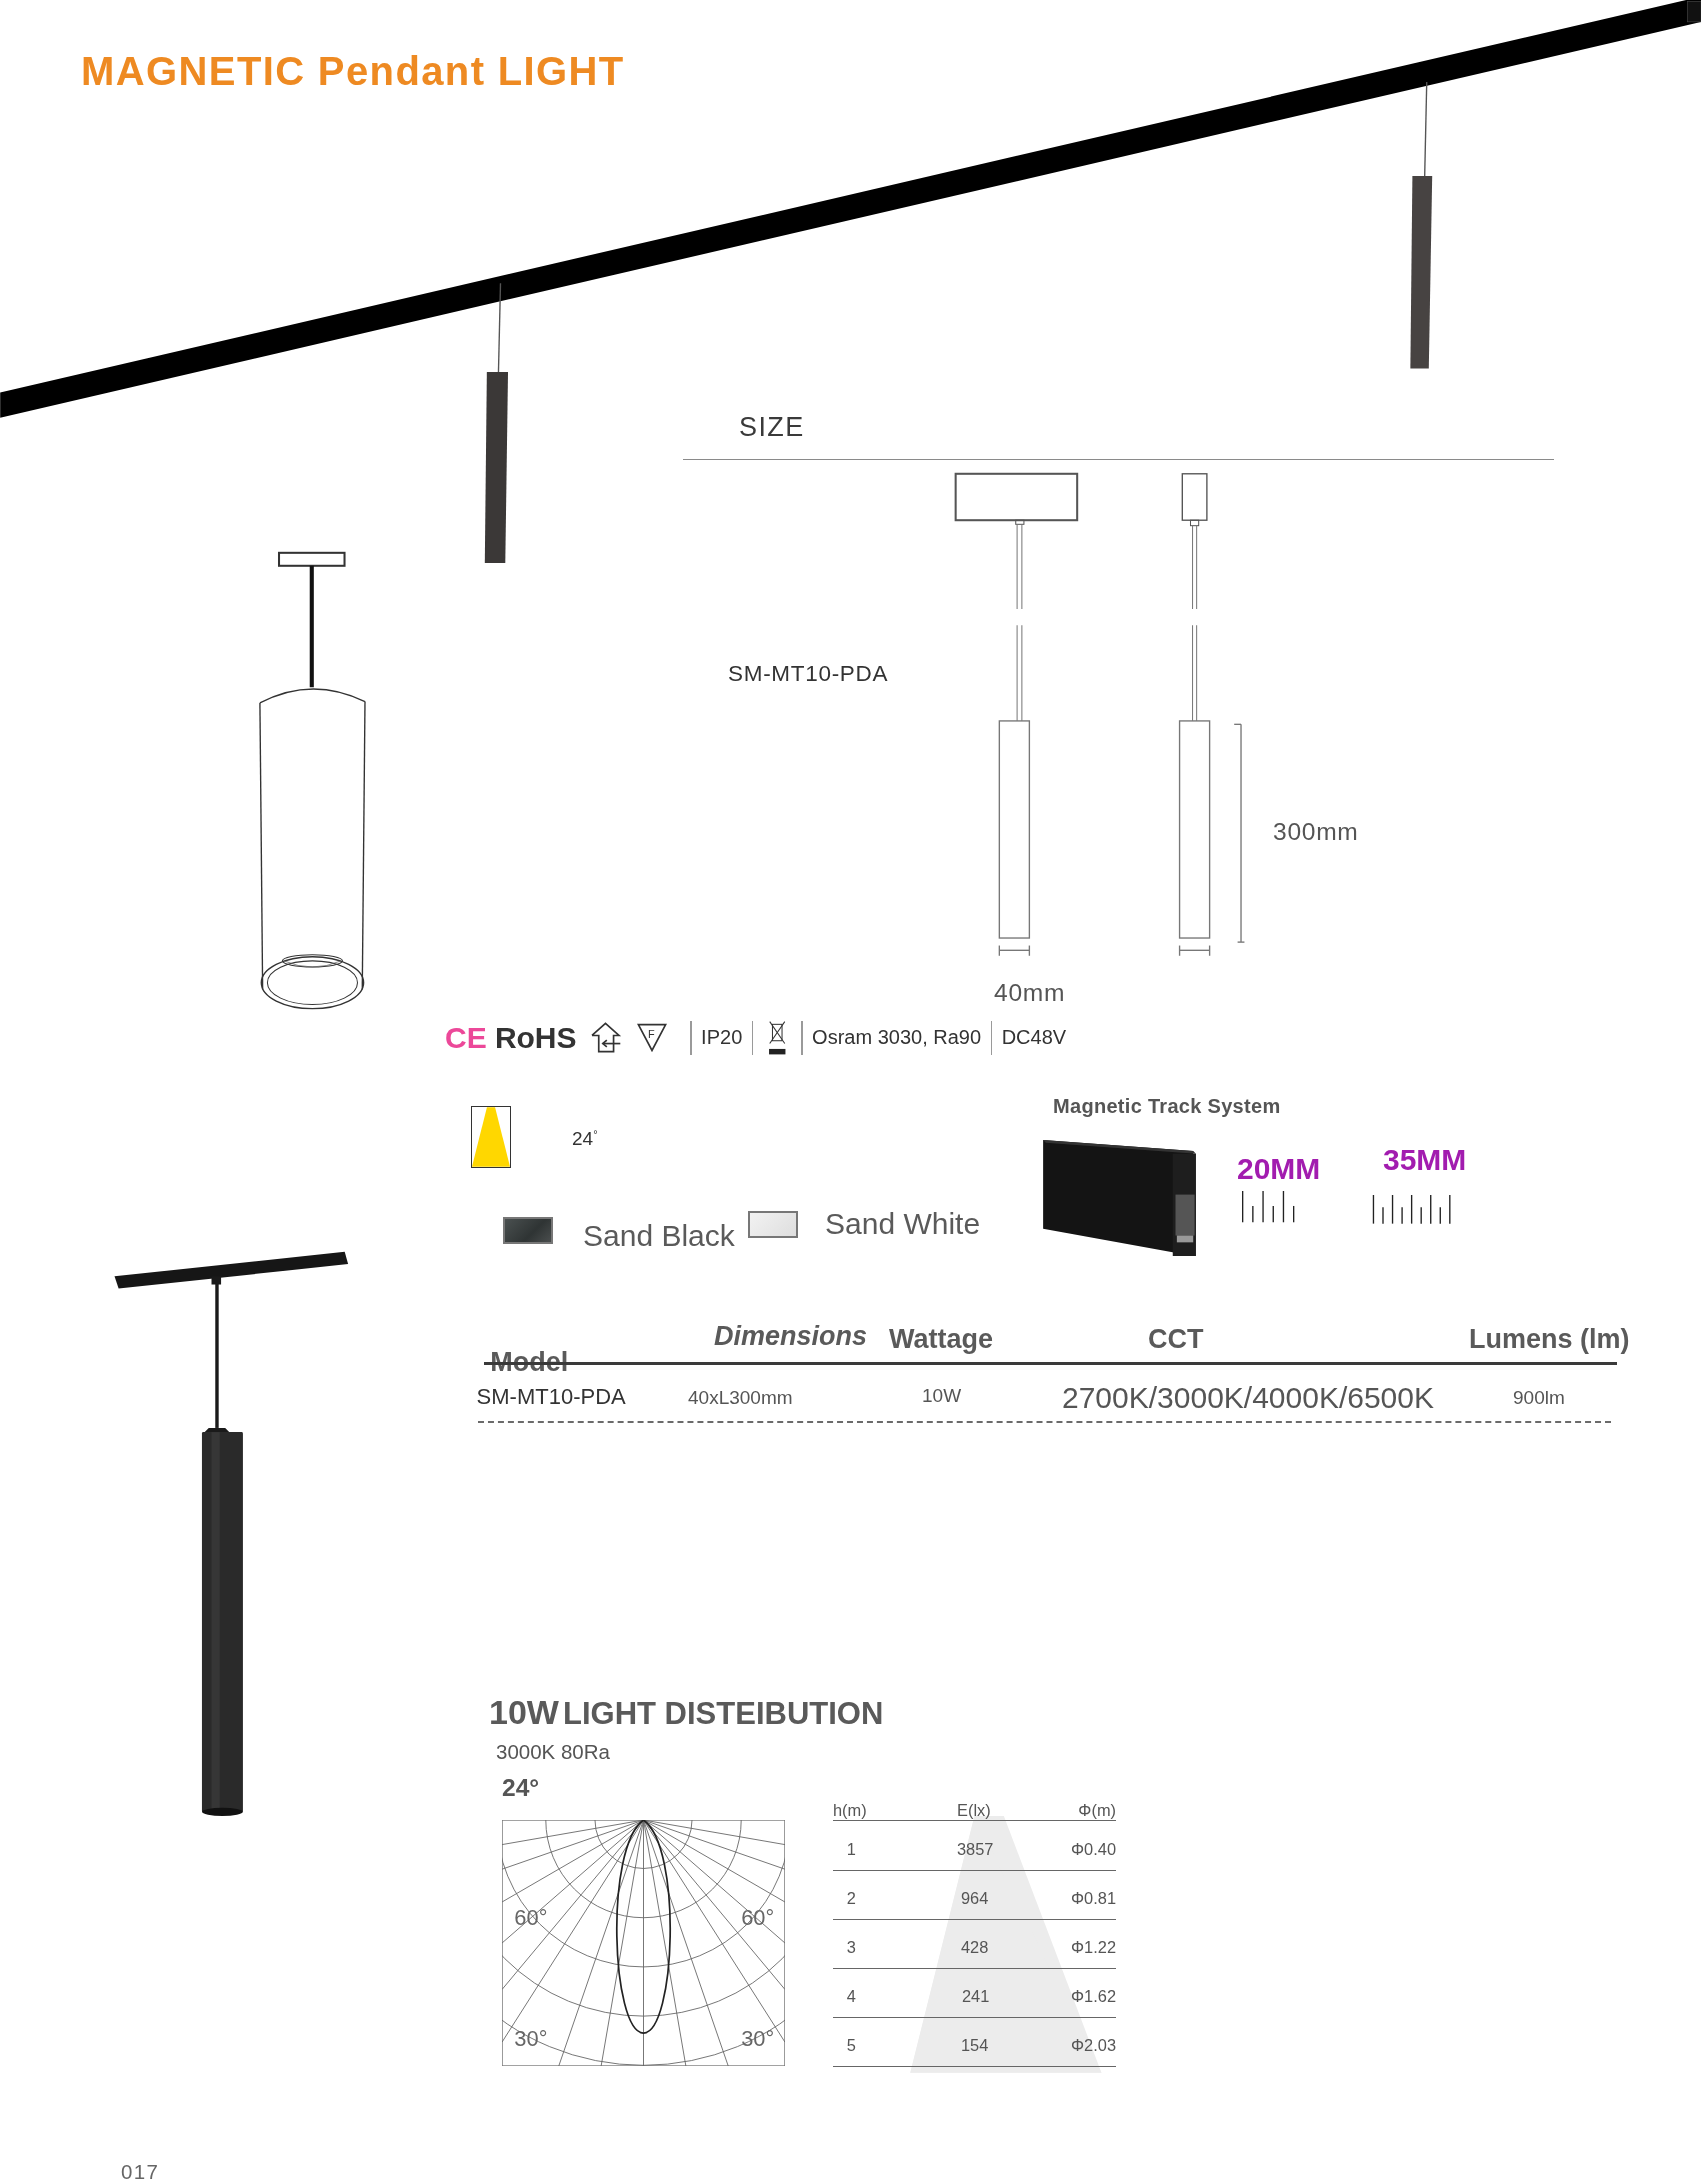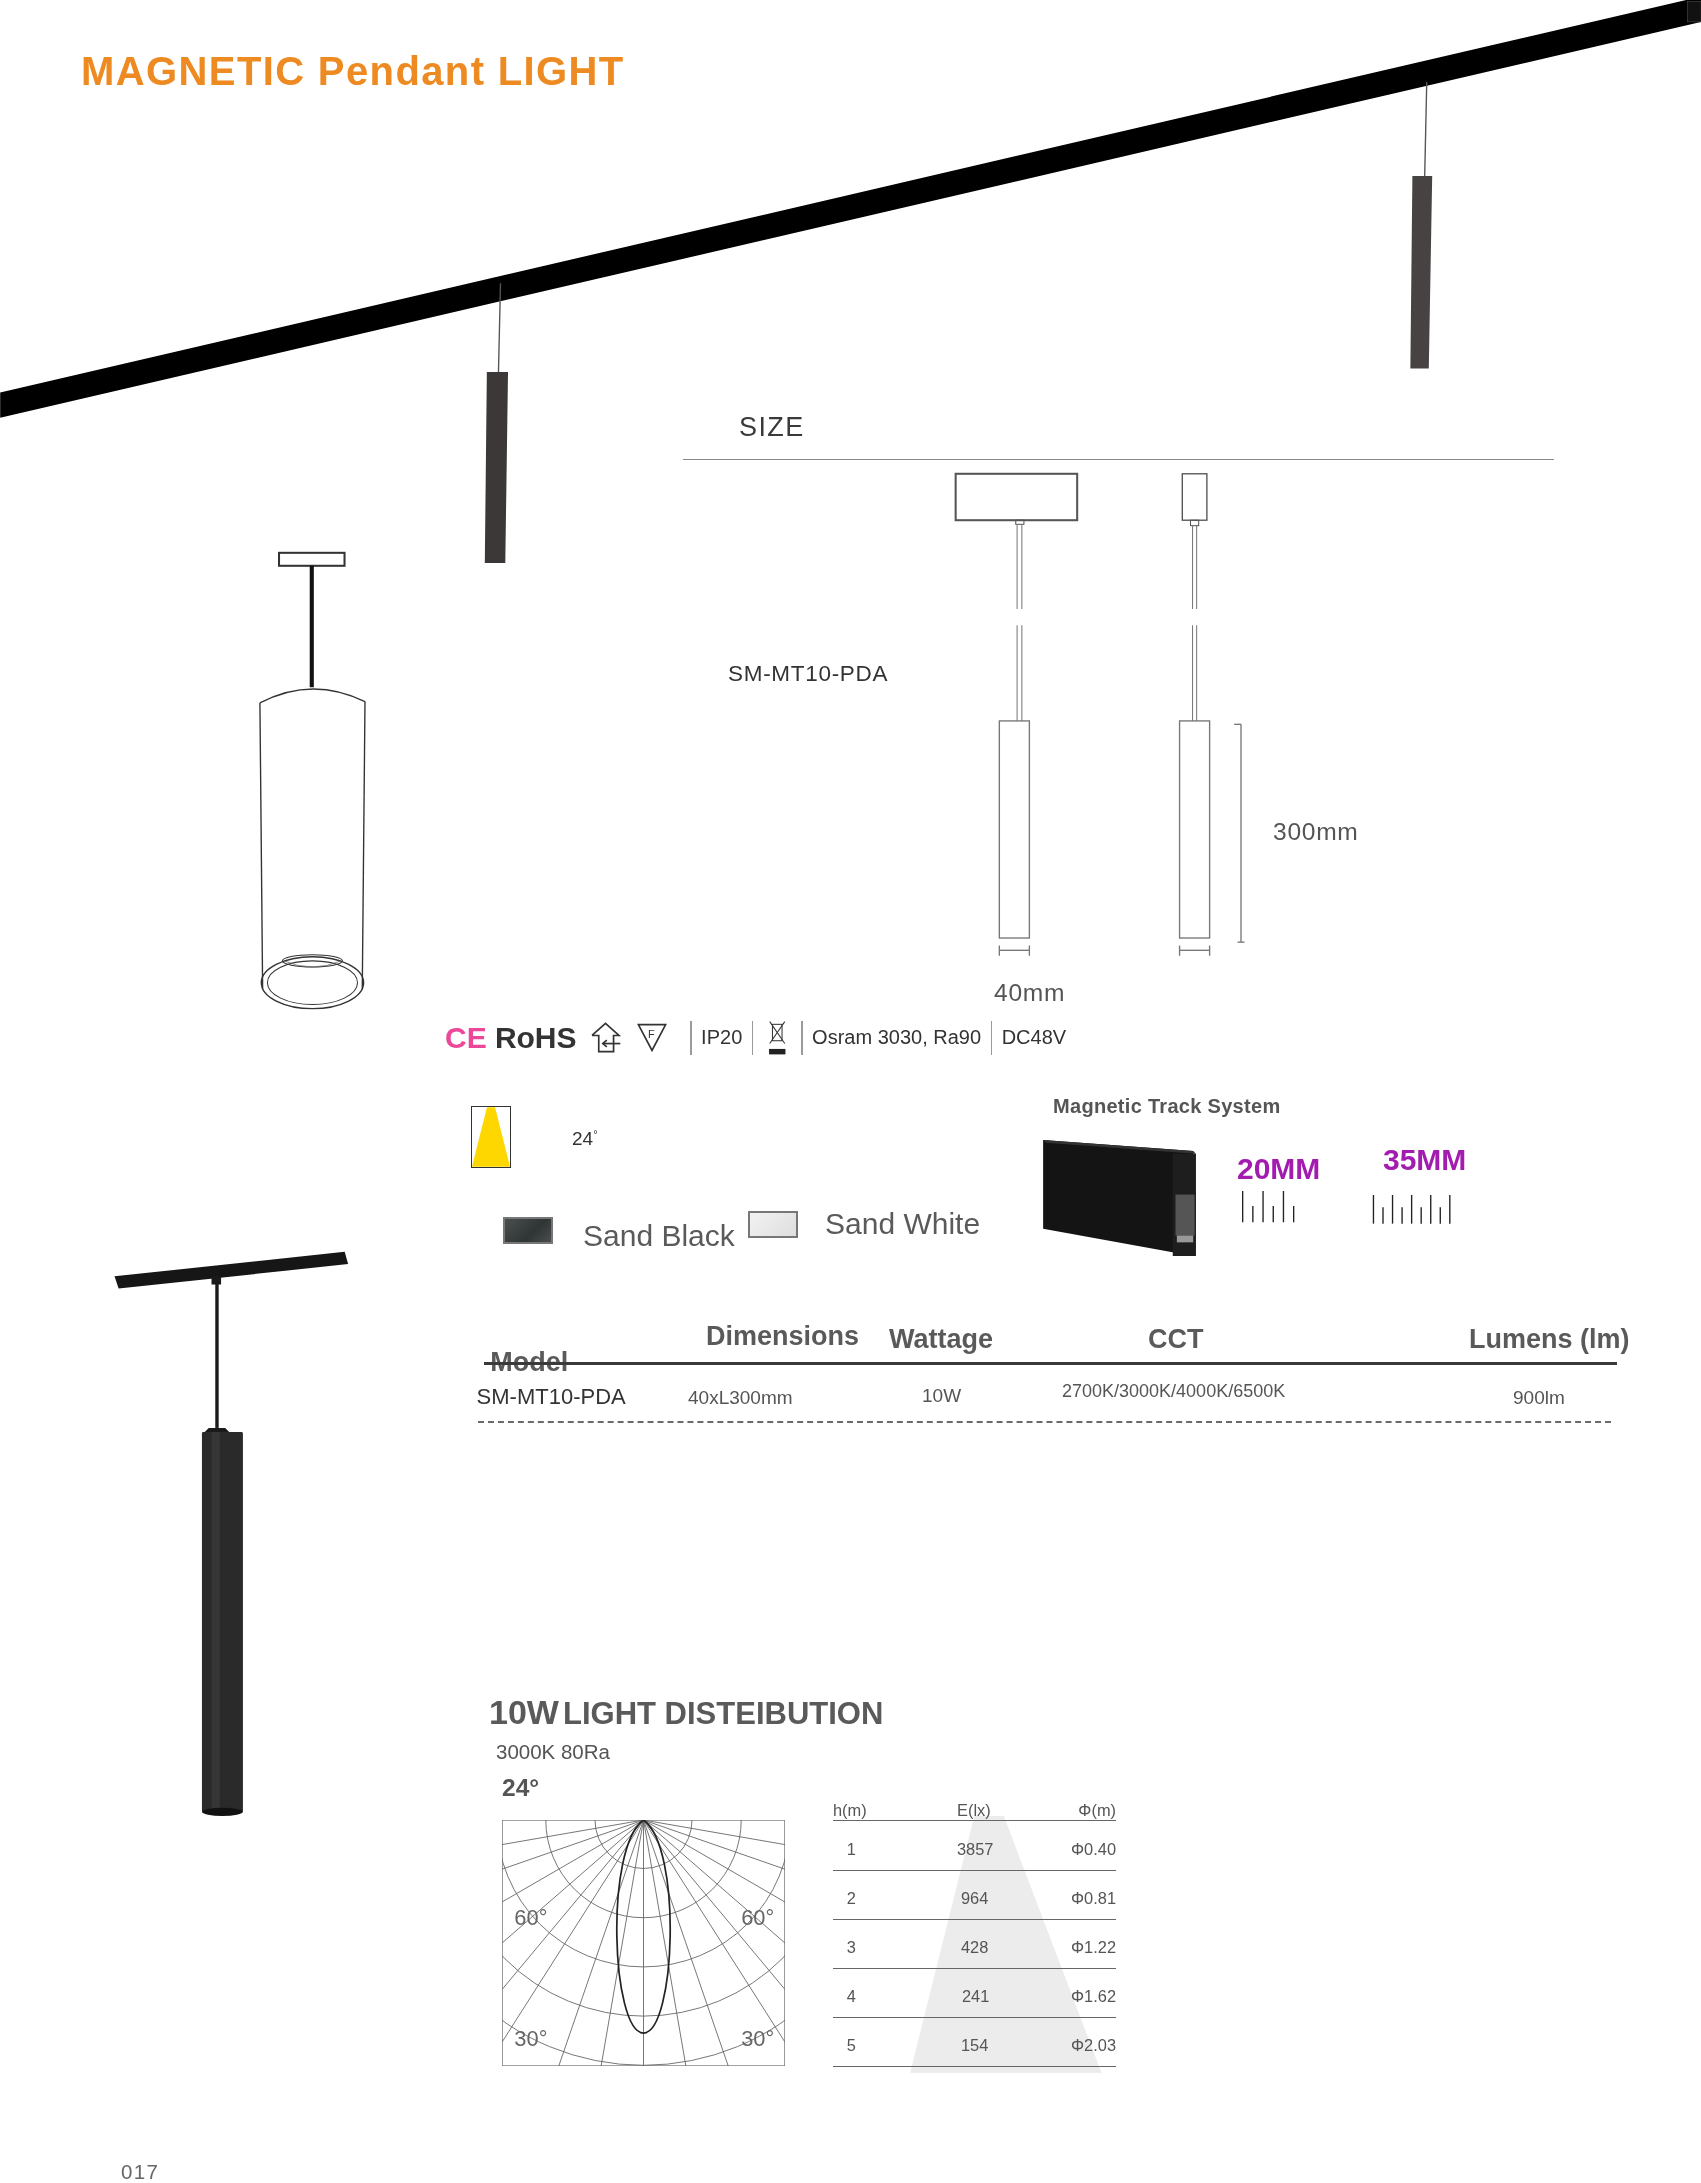--- a/index.html
+++ b/index.html
@@ -184,30 +184,30 @@
   <rect x="150" y="40" width="14" height="12" fill="#1a1a1a"></rect>
   <line x1="158" y1="50" x2="158" y2="262" stroke="#1a1a1a" stroke-width="5"></line>
   <polygon points="146,262 170,262 180,272 136,272" fill="#1a1a1a"></polygon>
   <rect x="136" y="268" width="60" height="556" rx="2" fill="#2a2a2a"></rect>
   <rect x="150" y="268" width="12" height="556" fill="#363636"></rect>
   <ellipse cx="166" cy="824" rx="30" ry="6" fill="#111"></ellipse>
 </svg>
 
 <div class="abs spec-table">
   <span class="spec-head" style="left:12.3px;margin-top:23px;">Model</span>
-  <span class="spec-head" style="left:228px;top:-2.7px;">Dimensions</span>
+  <span class="spec-head" style="left:236px;top:-2.7px;font-style:italic;">Dimensions</span>
   <span class="spec-head" style="left:411px;">Wattage</span>
   <span class="spec-head" style="left:670px;">CCT</span>
   <span class="spec-head" style="left:991px;">Lumens (lm)</span>
   <div class="spec-rule"></div>
   <div>
     <span class="spec-cell" style="left:-1.4px;color:#333;">SM-MT10-PDA</span>
     <span class="spec-cell" style="left:210px;font-size:19px;top:63px;">40xL300mm</span>
     <span class="spec-cell" style="left:444px;font-size:19px;top:61px;">10W</span>
-    <span class="spec-cell" style="left:584px;font-size:18px;top:57px;">2700K/3000K/4000K/6500K</span>
+    <span class="spec-cell" style="left:584px;font-size:30px;top:57px;">2700K/3000K/4000K/6500K</span>
     <span class="spec-cell" style="left:1035px;font-size:19px;top:63px;">900lm</span>
   </div>
   <div class="spec-dash"></div>
 </div>
 
 <div class="abs dist-title">
   <span class="w10">10W</span><span>LIGHT DISTEIBUTION</span>
 </div>
 <div class="abs dist-sub">3000K  80Ra</div>
 <div class="abs dist-angle">24°</div>

